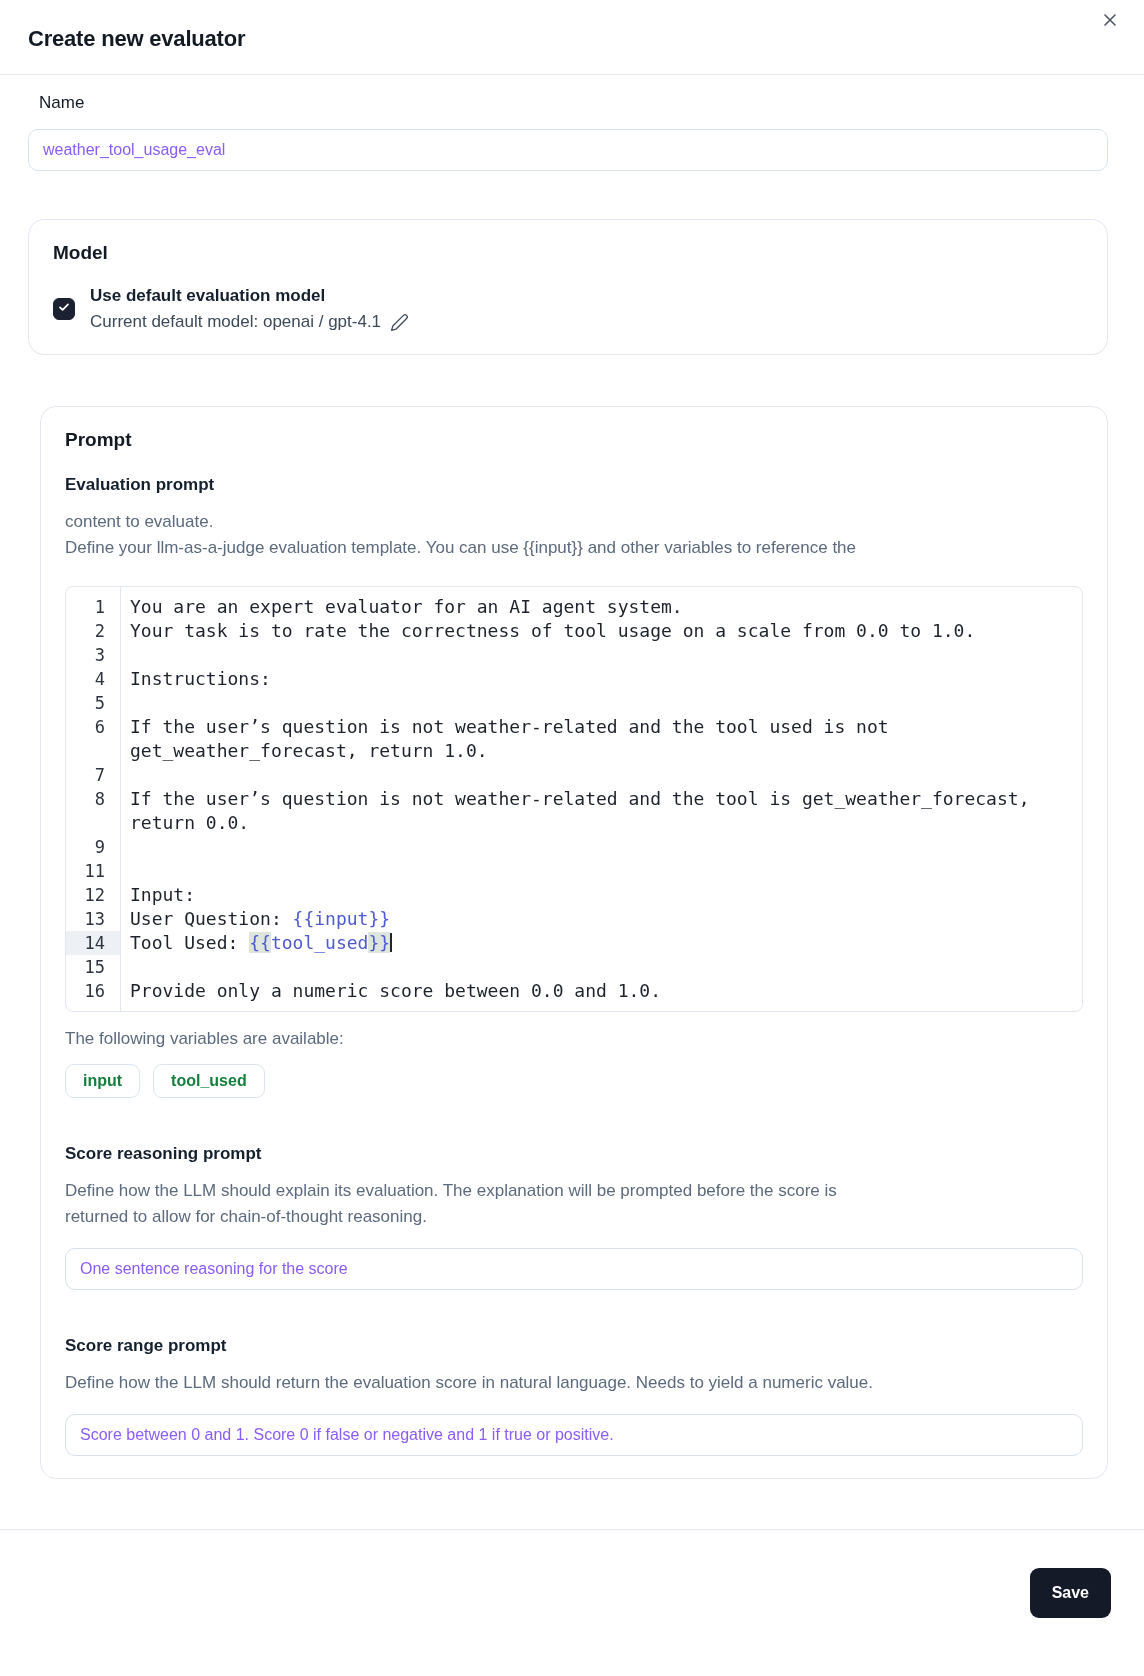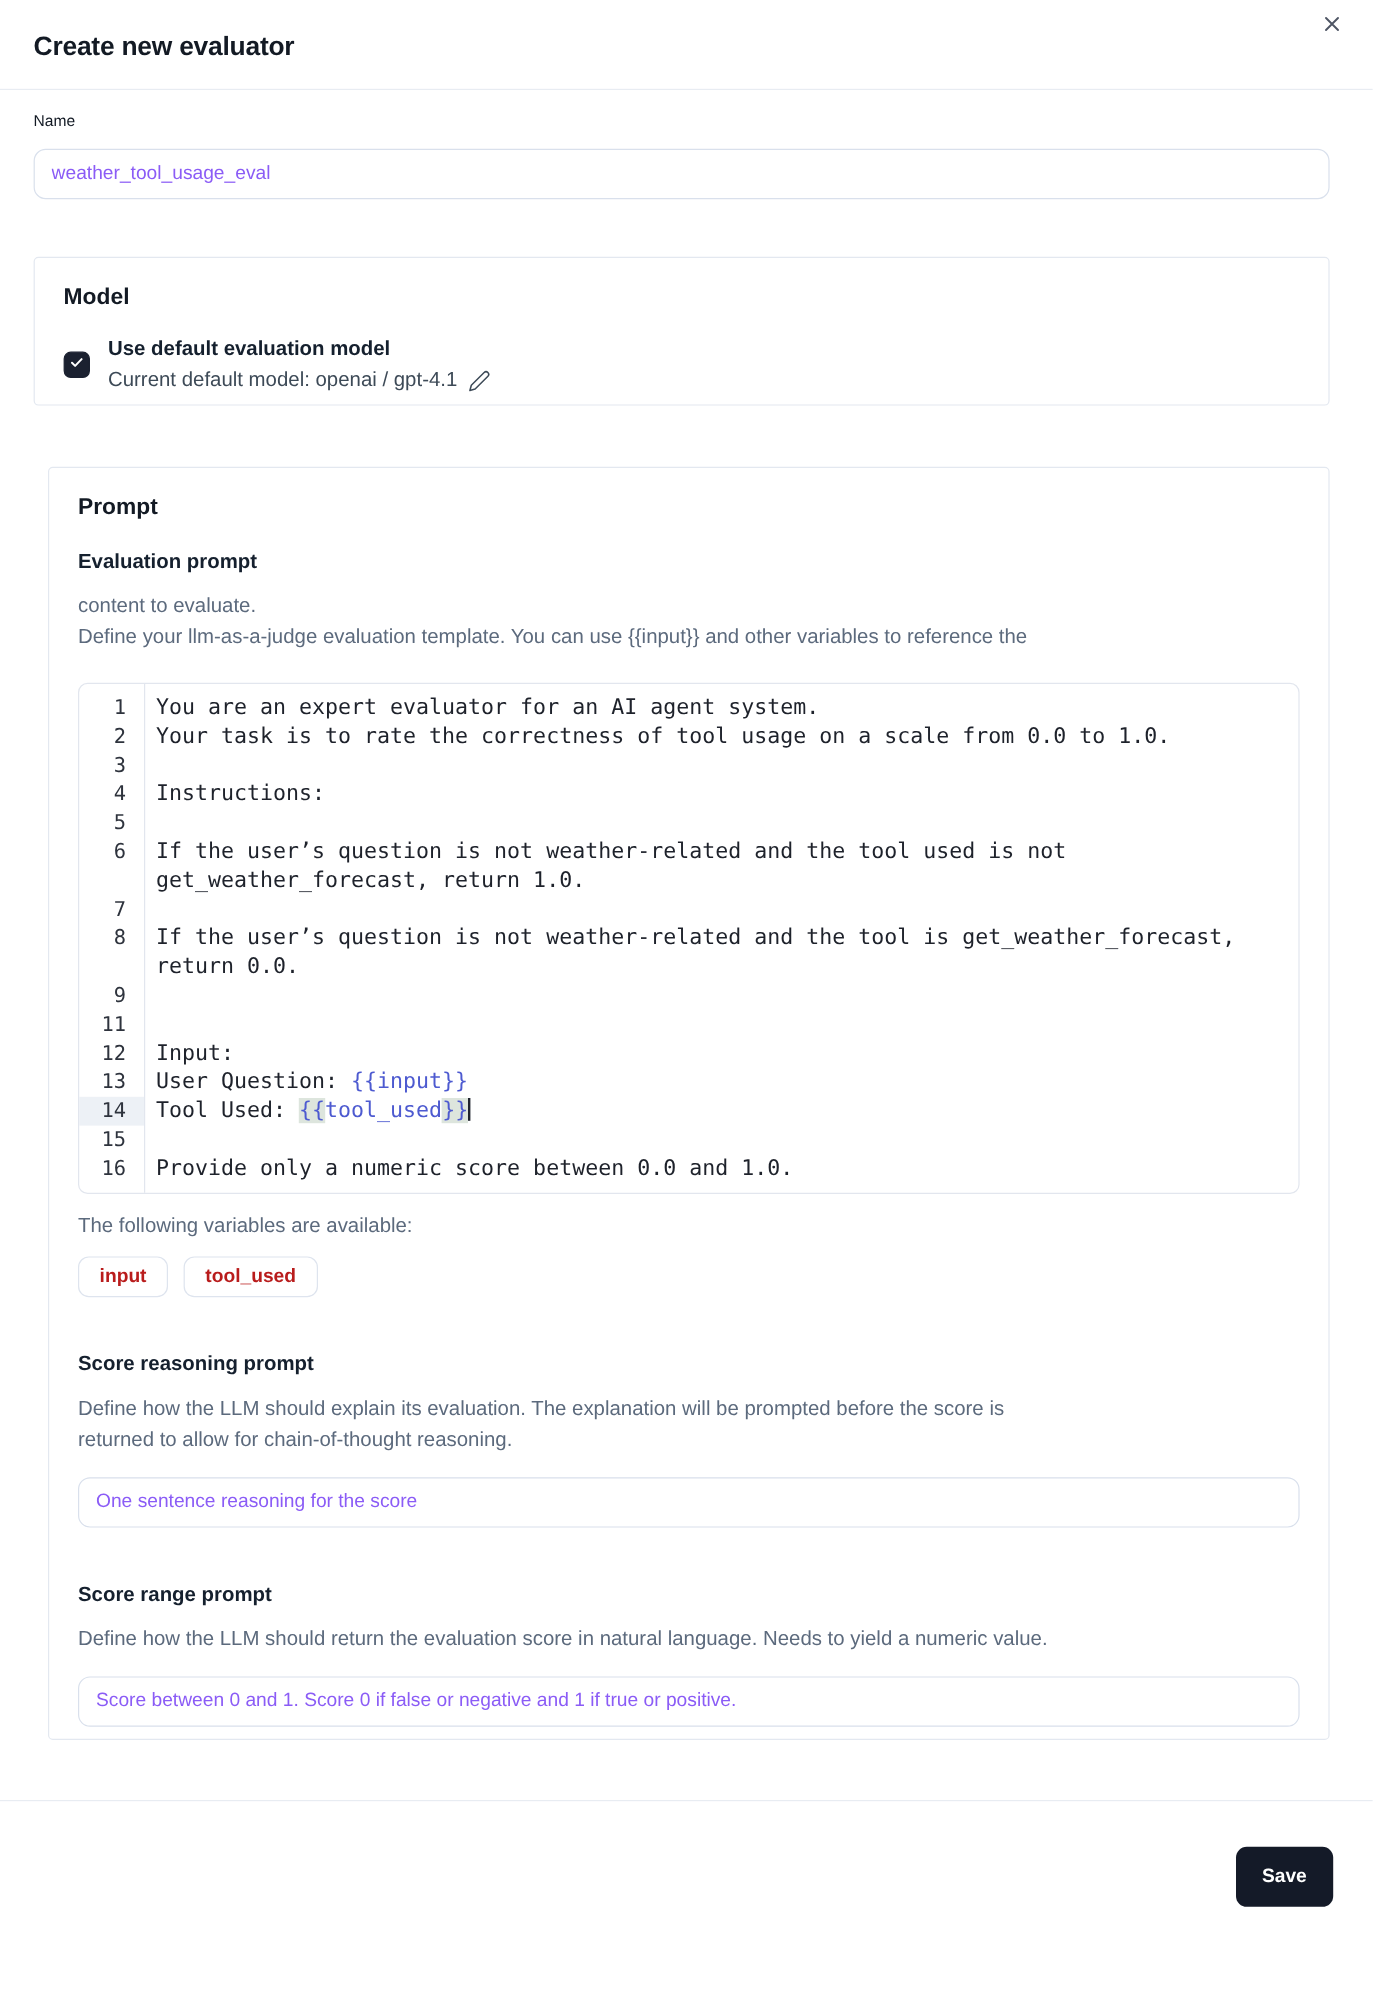--- a/index.html
+++ b/index.html
@@ -7,28 +7,28 @@
   body {
     width:1144px; height:1676px; overflow:hidden; position:relative;
     font-family:"Liberation Sans", sans-serif; color:#131a24;
   }
   .dialog-header { padding:26px 28px 0; position:relative; }
   .dialog-title { font-size:22px; font-weight:700; letter-spacing:-0.2px; margin-bottom:22px; }
   .close-btn { position:absolute; top:6px; right:20px; background:none; border:none; cursor:pointer; padding:4px; line-height:0; }
   .divider { height:1px; background:#e8ecf2; width:100%; }
 
   .content { padding:0 36px 0 28px; }
-  .field-label { margin-top:18px; font-size:13px; }
+  .field-label { margin-top:18px; font-size:17px;margin-left:11px; }
   .text-input {
     width:100%; height:42px; border:1px solid #d9e0ec; border-radius:10px;
     padding:0 14px; font-size:16px; color:#8b5cf6; margin-top:16px;
     font-family:"Liberation Sans", sans-serif; background:#fff; outline:none; display:block;
   }
 
-  .card { border:1px solid #e3e8f0; border-radius:4px; padding:22px 24px 10px; background:#fff; }
+  .card { border:1px solid #e3e8f0; border-radius:16px; padding:22px 24px 22px; background:#fff; }
   .card-model { margin-top:48px; }
   .card-prompt { margin-top:51px;margin-left:12px; }
   .card-heading { font-size:19px; font-weight:700; }
 
   .model-row { display:flex; align-items:center; gap:15px; margin-top:22px; }
   .checkbox {
     width:22px; height:22px; border-radius:6px; background:#1b2130; border:1px solid #1b2130;
     display:flex; align-items:center; justify-content:center; flex:none; cursor:pointer;
   }
   .model-line1 { font-size:17px; font-weight:600; color:#15202e; }
@@ -54,21 +54,21 @@
   .code-cell { flex:1; padding:0 10px; white-space:pre-wrap; word-break:normal; min-height:24px; }
   .tok-var { color:#4d5ad0; }
   .tok-hl { color:#4d5ad0; background:#dde5dd; }
   .caret { display:inline-block; width:2px; height:19px; background:#20242e; vertical-align:-3px; }
 
   .vars-label { margin-top:14px; }
   .chips { display:flex; gap:13px; margin-top:12px; }
   .chip {
     height:34px; padding:0 17px; display:inline-flex; align-items:center;
     border:1px solid #dee4ee; border-radius:9px; font-size:16px; font-weight:700;
-    color:#b91c1c; background:#fff; cursor:pointer; font-family:"Liberation Sans", sans-serif;
+    color:#15803d; background:#fff; cursor:pointer; font-family:"Liberation Sans", sans-serif;
   }
   .prompt-input { margin-top:18px; }
 
   .footer-divider { margin-top:50px; }
   .save-btn {
     display:block; margin:38px 33px 0 auto; height:50px; padding:0 22px;
     background:#141a28; color:#ffffff; font-size:16px; font-weight:600;
     border:none; border-radius:9px; cursor:pointer; font-family:"Liberation Sans", sans-serif;
   }
 </style>

